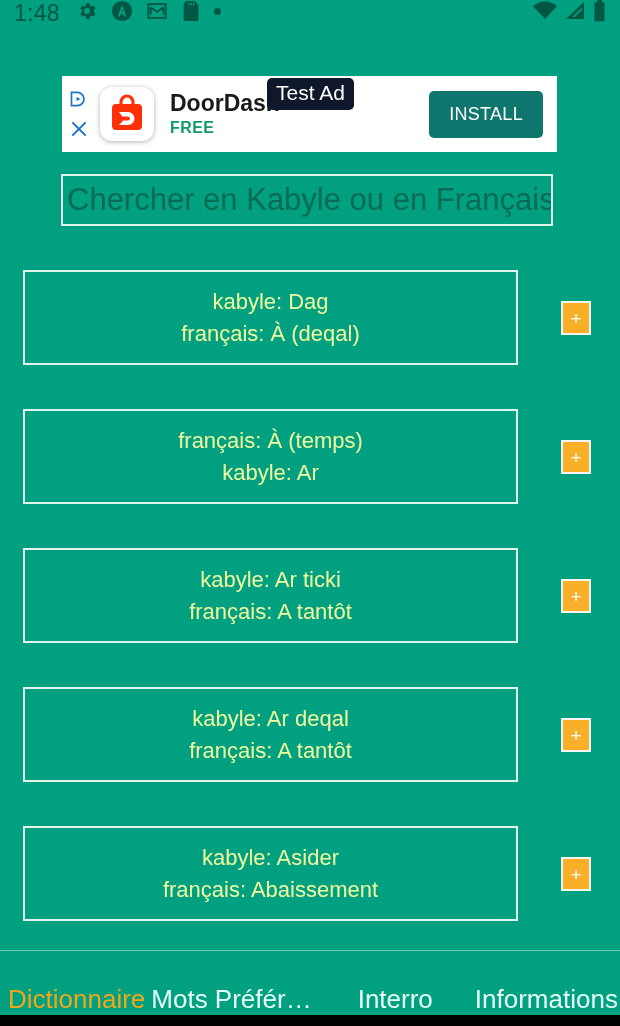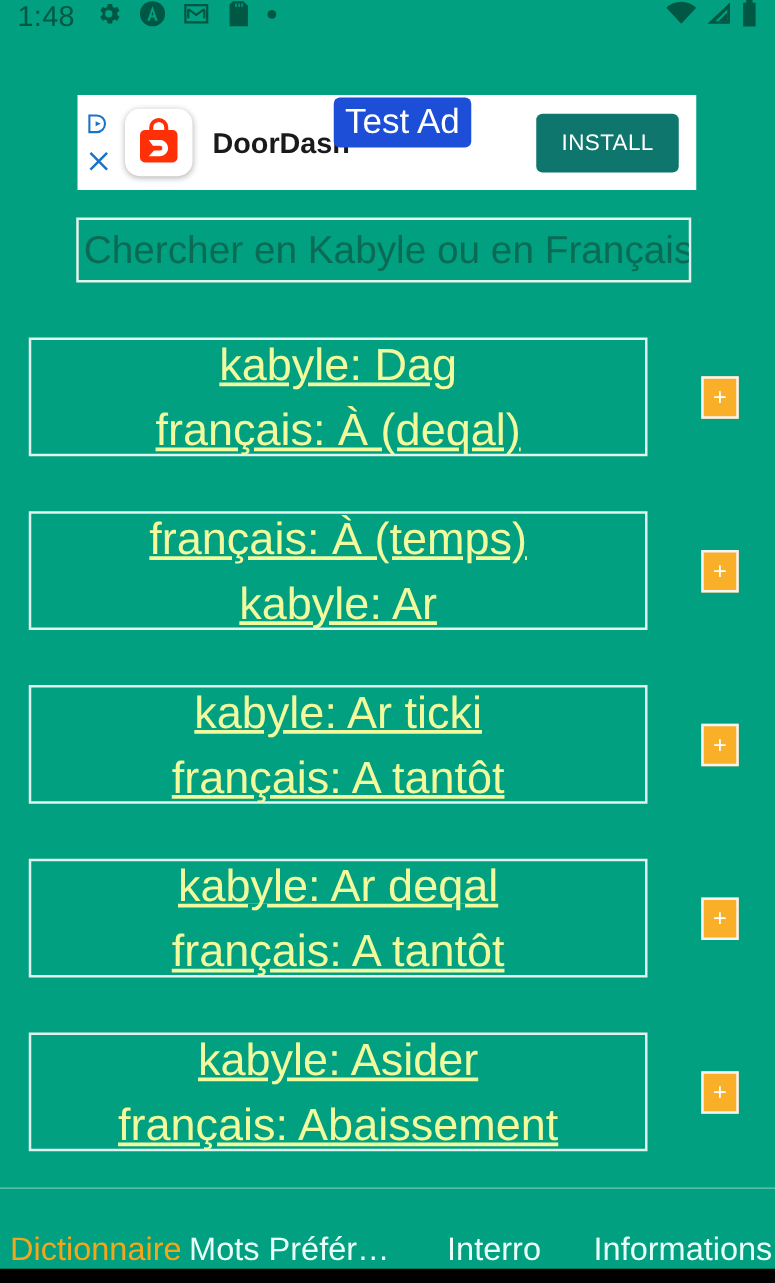--- a/index.html
+++ b/index.html
@@ -111,23 +111,23 @@
     border: none;
     border-radius: 5px;
     padding: 13px 20px;
     flex: none;
     letter-spacing: 0.3px;
     font-family: "Liberation Sans", sans-serif;
   }
   .test-ad-badge {
     position: absolute;
     left: 267px; top: 78px;
-    background: #1d4ed8;
+    background: #0f172a;
     color: #FFFFFF;
-    font-size: 28px;
+    font-size: 21px;
     padding: 3px 9px 5px 9px;
     border-radius: 5px;
     line-height: 1.15;
   }
 
   
   .search-box {
     position: absolute;
     left: 61px; top: 174px;
     width: 492px; height: 52px;
@@ -169,24 +169,23 @@
     width: 495px; height: 95px;
     border: 2px solid #E2F2EC;
     box-sizing: border-box;
     display: flex;
     flex-direction: column;
     align-items: center;
     justify-content: center;
   }
   .card-line {
     color: #F2FA9E;
-    font-size: 36px;
+    font-size: 22px;
     line-height: 1.42;
     white-space: nowrap;
-    text-decoration: underline;
   }
   .plus-btn {
     position: absolute;
     left: 561px; top: 39px;
     width: 30px; height: 34px;
     background: #FAAF28;
     border: 2px solid #F5F5F5;
     box-sizing: border-box;
     color: #FFFFFF;
     font-size: 19px;
@@ -282,20 +281,21 @@
     </div>
     <div class="ad-app-icon">
       <svg width="40" height="40" viewBox="0 0 40 40">
           <rect x="5" y="10" width="30" height="26" rx="4" fill="#FF3008"></rect>
           <path fill="none" stroke="#FF3008" stroke-width="3.2" d="M14 11V8a6 6 0 0 1 12 0v3"></path>
           <path fill="#FFFFFF" d="M12 18h9a6.5 6.5 0 0 1 0 13h-9l4.2-4.6h4.8a1.9 1.9 0 0 0 0-3.8h-5.7L12 18Z"></path>
         </svg>
     </div>
     <div class="ad-texts">
       <div class="ad-title">DoorDash</div>
+      <div class="ad-sub">FREE</div>
     </div>
     <button class="ad-install">INSTALL</button>
   </div>
   <div class="test-ad-badge">Test Ad</div>
 
   <div class="search-box">
     <input class="search-input" type="text" placeholder="Chercher en Kabyle ou en Français" style="">
   </div>
 
   <div class="results">

